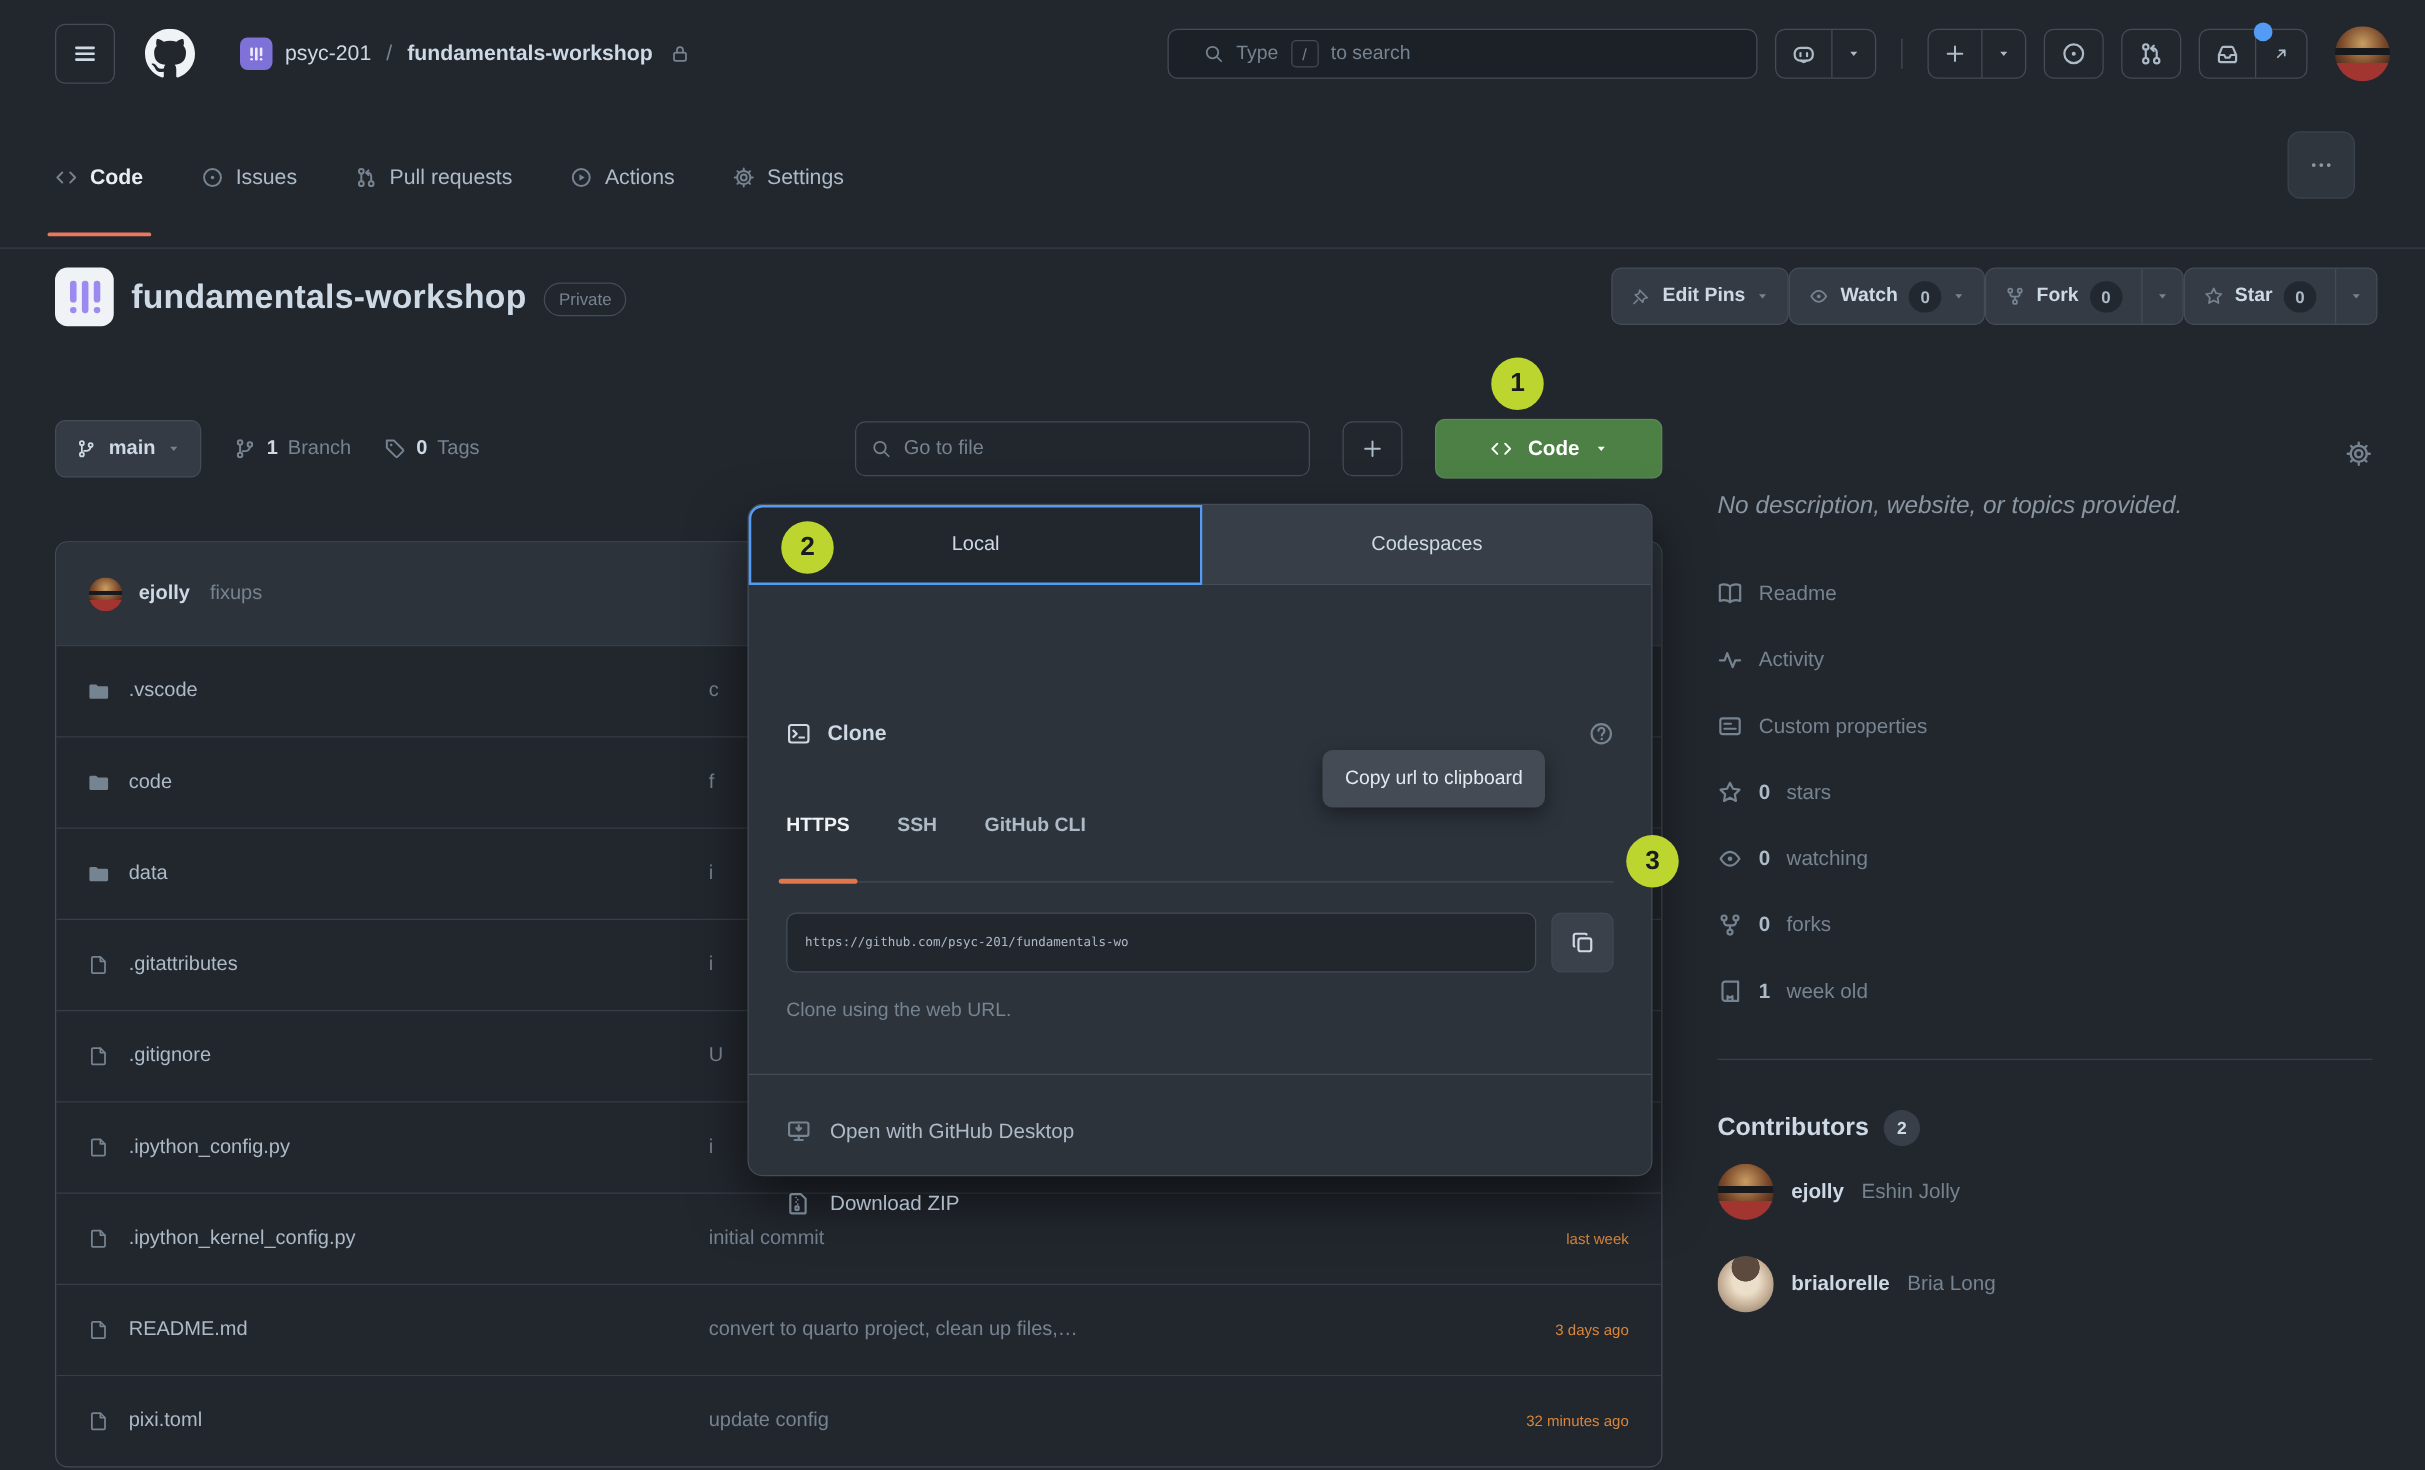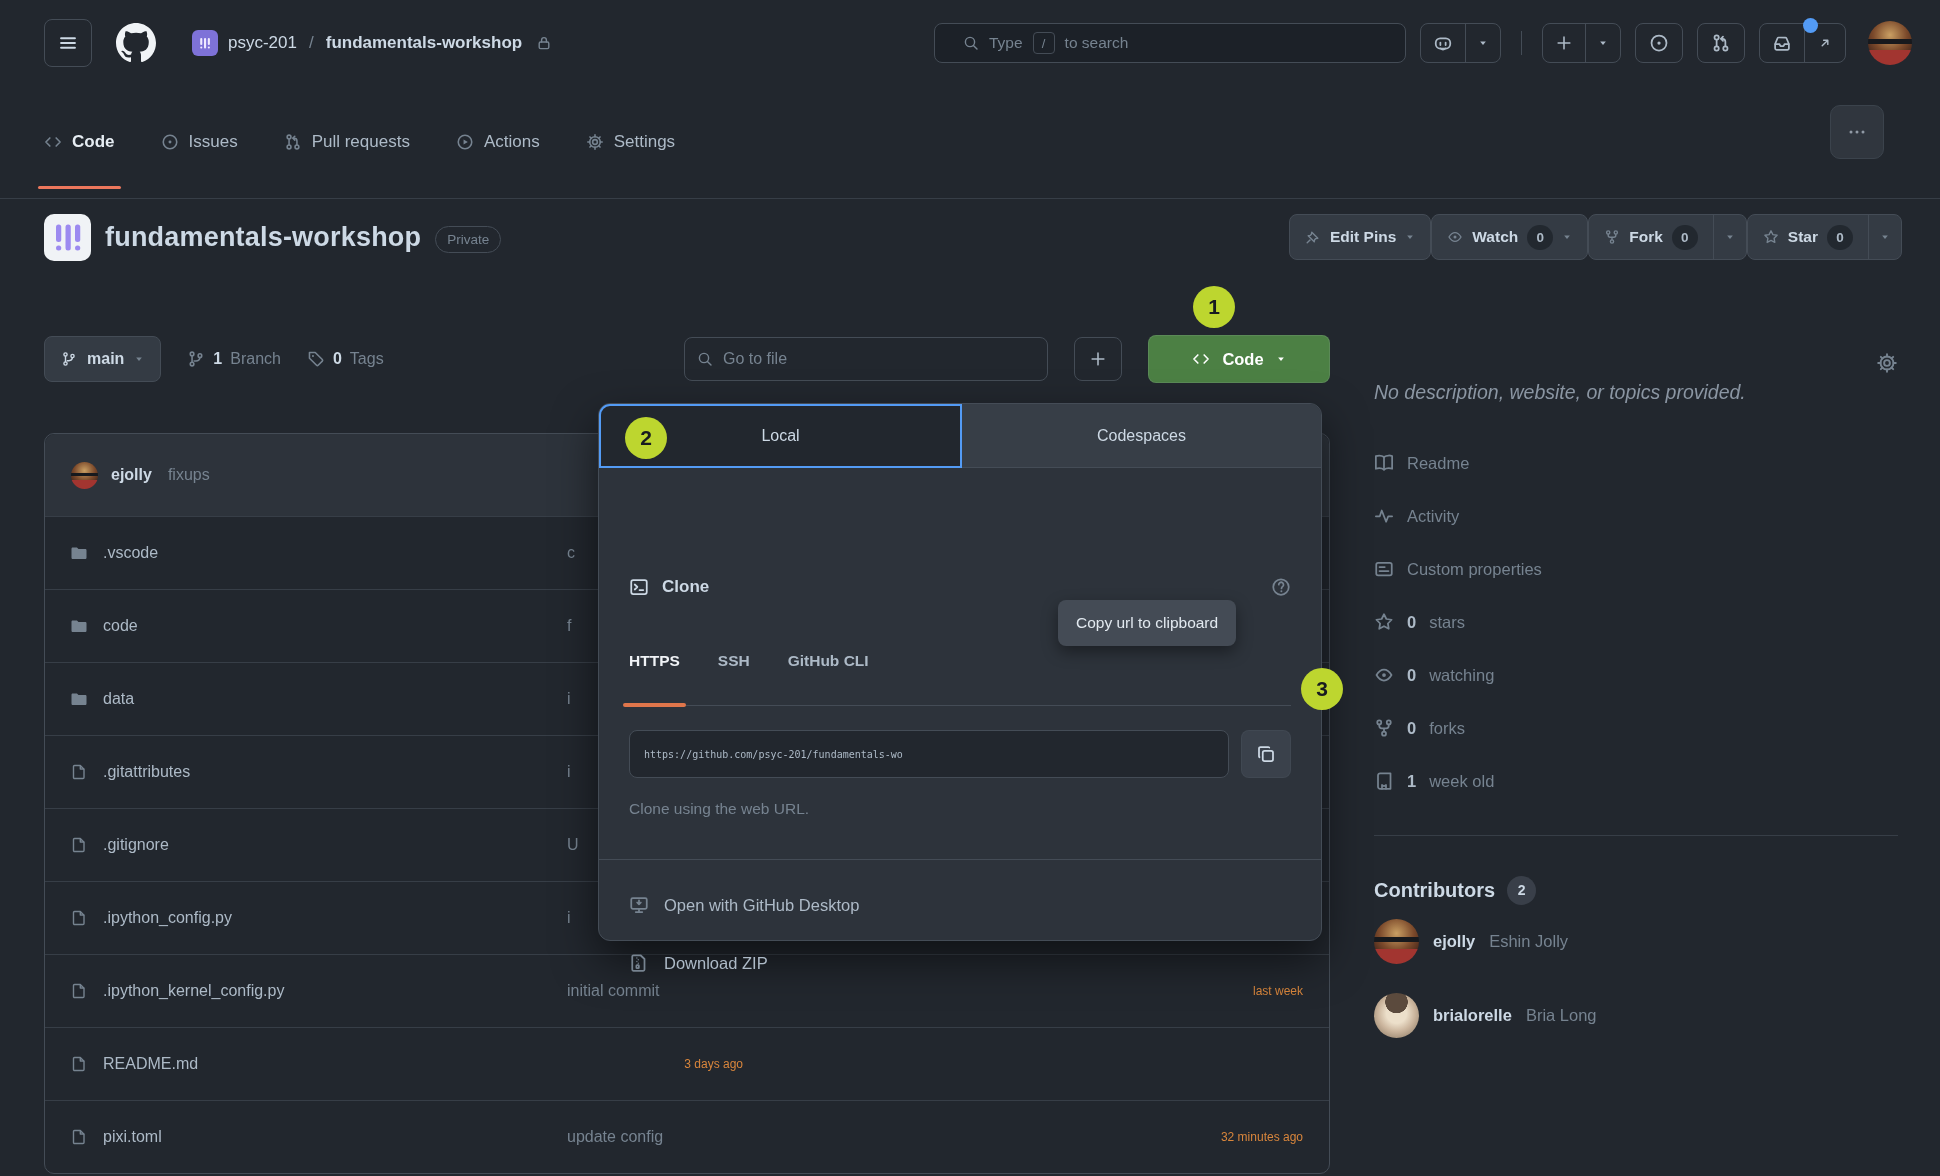--- a/index.html
+++ b/index.html
@@ -92,21 +92,21 @@
   .frow{height:73px;border-top:1px solid var(--border2);display:flex;align-items:center;padding:0 26px;gap:16px;font-size:16px;cursor:pointer}
   .frow:last-child{border-radius:0 0 10px 10px}
   .frow .ic{color:var(--muted)}
   .fname{width:448px;color:var(--fg);white-space:nowrap;overflow:hidden}
   .fcommit{flex:1;color:var(--muted);white-space:nowrap;overflow:hidden}
   .fdate{width:176px;text-align:right;color:var(--orange);font-size:12px;white-space:nowrap}
 
   
   .sidebar{position:absolute;top:348px;left:1374px;width:524px}
   .side-gear{position:absolute;top:4px;right:0;color:var(--muted)}
-  .side-desc{margin-top:31px;padding-right:56px;color:#8b96a3;font-style:italic;font-size:19.5px;line-height:1.42}
+  .side-desc{margin-top:43px;padding-right:56px;color:#8b96a3;font-style:italic;font-size:19.5px;line-height:1.42}
   .slist{margin-top:30px}
   .srow{height:53px;display:flex;align-items:center;gap:13px;color:var(--muted);font-size:16.5px}
   .srow .ic{color:var(--muted)}
   .srow b{color:var(--fg);font-weight:700}
   .sdivider{border-top:1px solid var(--border2);margin-top:27px}
   .contrib-head{margin-top:40px;display:flex;align-items:center;gap:12px}
   .contrib-title{font-size:20px;font-weight:700;color:var(--bright)}
   .contrib-count{width:29px;height:29px;border-radius:50%;background:rgba(99,110,123,.35);display:flex;align-items:center;justify-content:center;font-size:14px;font-weight:600;color:var(--bright)}
   .person{height:74px;display:flex;align-items:center;gap:14px}
   .person:first-of-type{margin-top:4px}
@@ -492,20 +492,21 @@
       <span class="fname">.ipython_kernel_config.py</span>
       <span class="fcommit">initial commit</span>
       <span class="fdate">last week</span>
     </div>
     <div class="frow">
       <svg class="ic" viewBox="0 0 16 16">
           <path d="M3.5 1.5h5.8L13 5.2v8.3a1 1 0 01-1 1H3.5a1 1 0 01-1-1v-11a1 1 0 011-1z"></path>
           <path d="M9.3 1.7V5h3.4"></path>
         </svg>
       <span class="fname">README.md</span>
+      <span class="fcommit">convert to quarto project, clean up files,…</span>
       <span class="fdate">3 days ago</span>
     </div>
     <div class="frow">
       <svg class="ic" viewBox="0 0 16 16">
           <path d="M3.5 1.5h5.8L13 5.2v8.3a1 1 0 01-1 1H3.5a1 1 0 01-1-1v-11a1 1 0 011-1z"></path>
           <path d="M9.3 1.7V5h3.4"></path>
         </svg>
       <span class="fname">pixi.toml</span>
       <span class="fcommit">update config</span>
       <span class="fdate">32 minutes ago</span>

